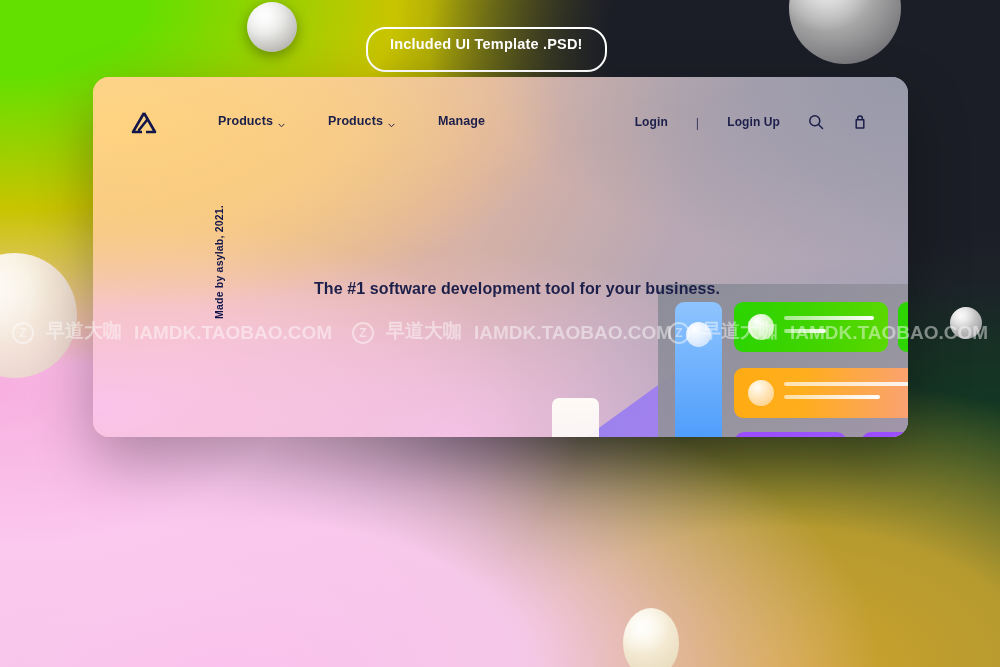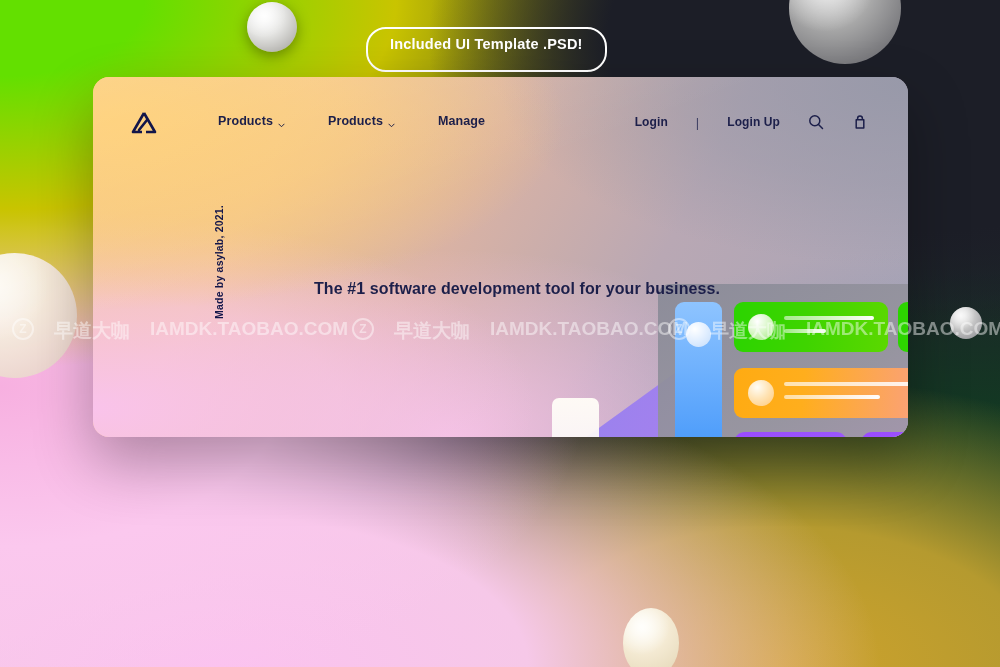--- a/index.html
+++ b/index.html
@@ -215,21 +215,21 @@
     background:linear-gradient(100deg,#ff3f7f 0%,#fb477f 35%,#f5628f 70%,#ec7b9e 100%);
   }
   #pink-inner {
     position:absolute; left:12px; top:11px; right:12px; bottom:-14px; border-radius:9px;
     background:linear-gradient(110deg, rgba(255,170,200,.92) 0%, rgba(248,186,206,.88) 45%, rgba(226,220,232,.86) 100%);
   }
 
   
   #wm { position:absolute; inset:0; pointer-events:none; }
   .wm-row {
-    position:absolute; display:flex; align-items:flex-start; gap:20px;
+    position:absolute; display:flex; align-items:flex-end; gap:12px;
     color:rgba(255,255,255,.46); font-size:19px; font-weight:bold; white-space:nowrap;
   }
   .wm-z {
     width:22px; height:22px; border-radius:50%;
     border:2px solid rgba(255,255,255,.46);
     display:flex; align-items:center; justify-content:center;
     font-size:12px; font-weight:bold;
   }
 </style>
 </head>

